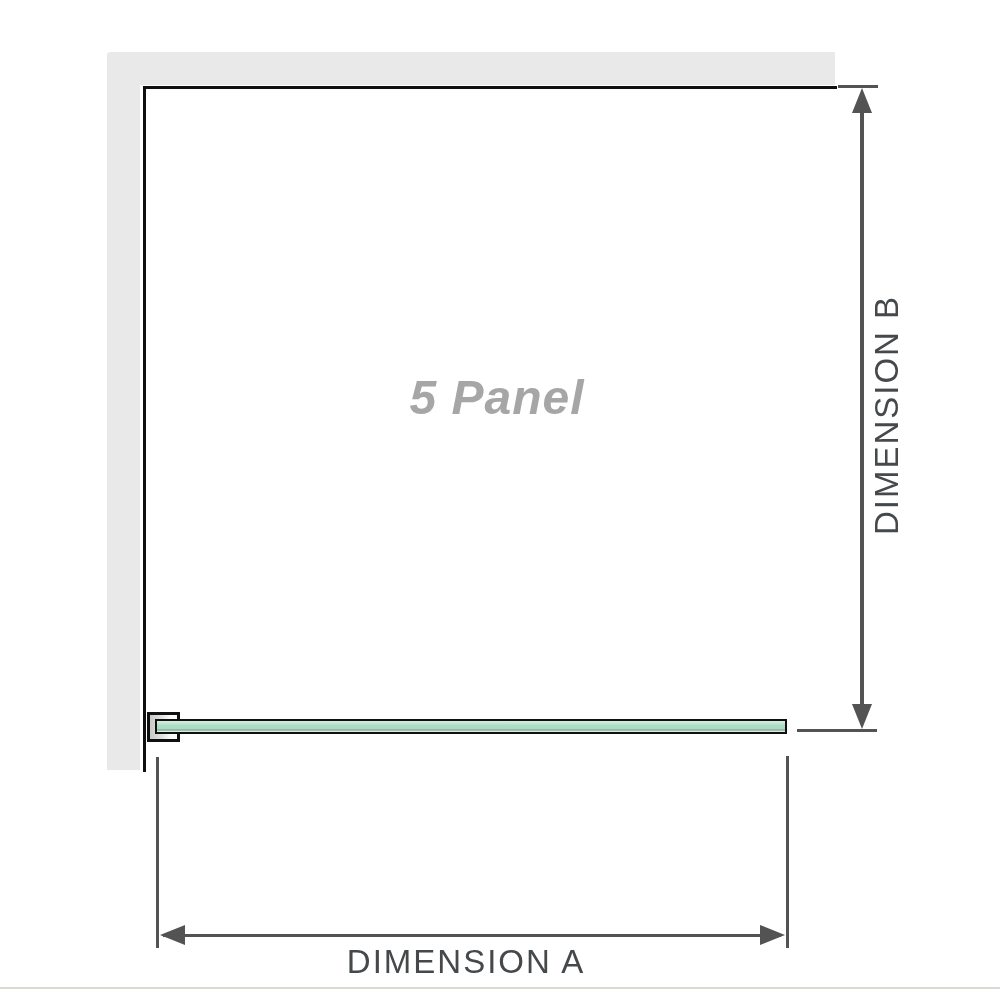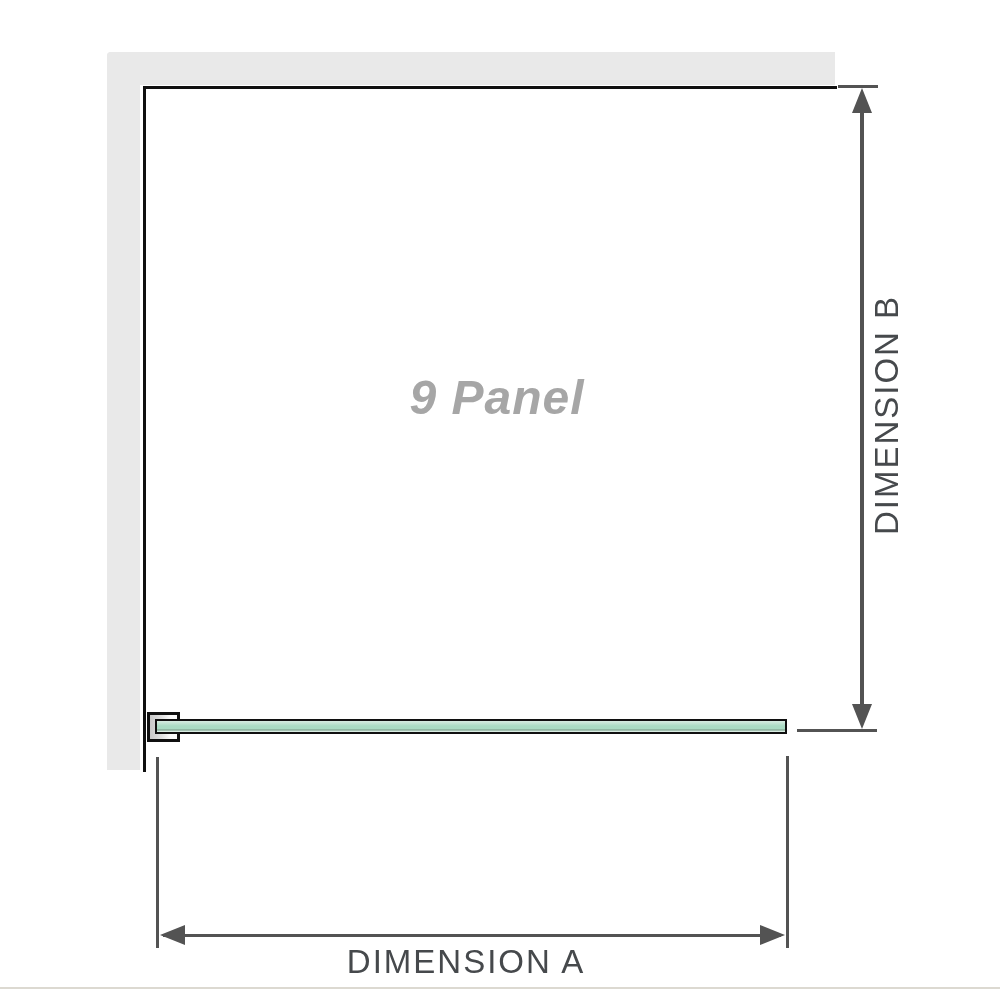--- a/index.html
+++ b/index.html
@@ -148,21 +148,21 @@
 <body>
 
 <div class="stage">
 
   <div class="wall-top"></div>
   <div class="wall-left"></div>
 
   <div class="outline-top"></div>
   <div class="outline-left"></div>
 
-  <div class="panel-label">9 Panel</div>
+  <div class="panel-label">5 Panel</div>
 
   <div class="bracket"></div>
   <div class="glass-bar"></div>
 
   <div class="dim dimb-tick-top"></div>
   <div class="dim dimb-tick-bottom"></div>
   <div class="dim dimb-line"></div>
   <div class="arrow dimb-arrow-up"></div>
   <div class="arrow dimb-arrow-down"></div>
   <div class="dim-label dimb-label">DIMENSION B</div>

